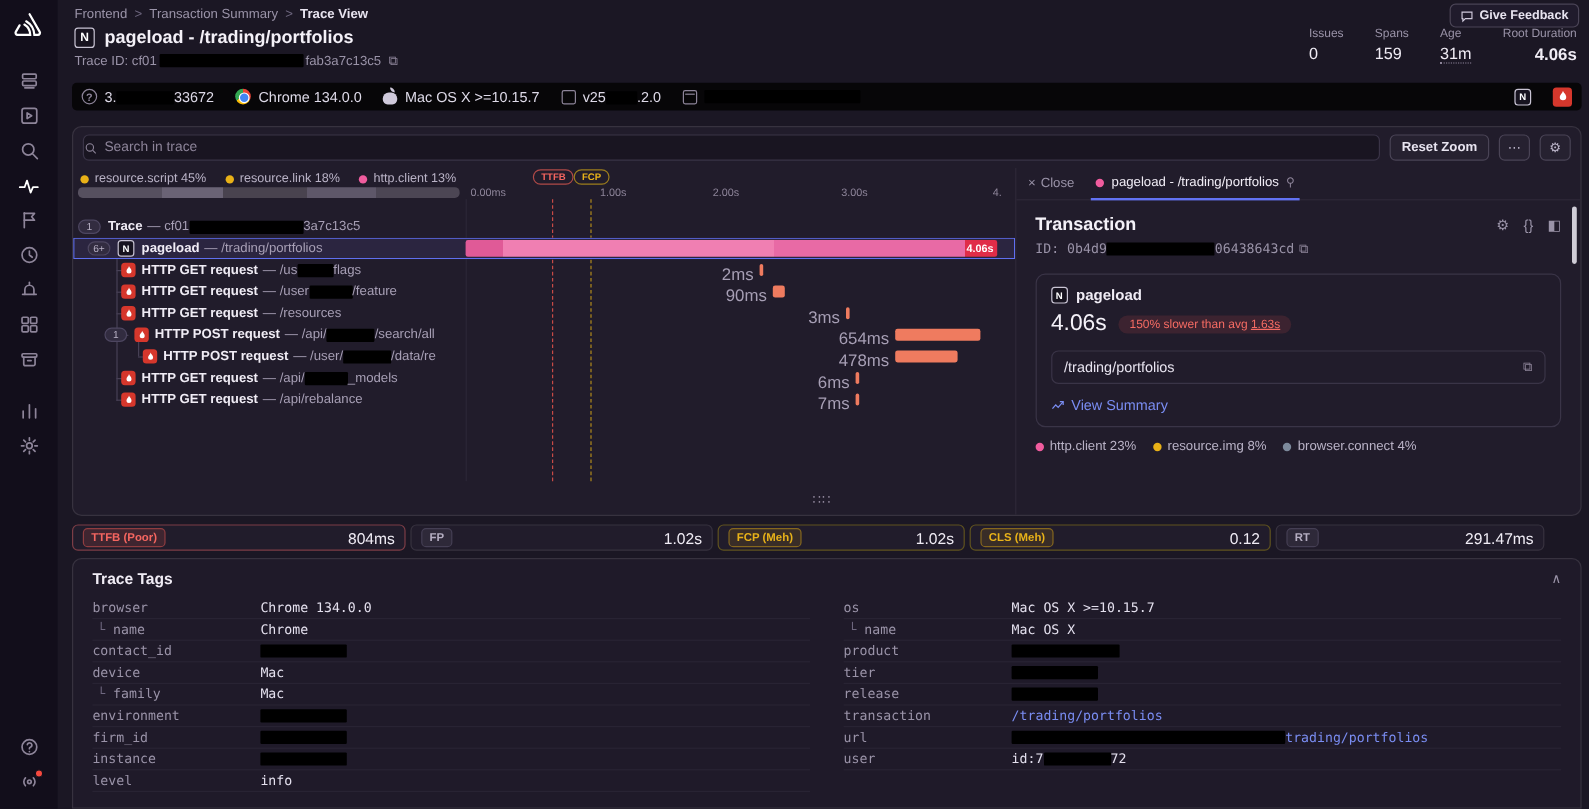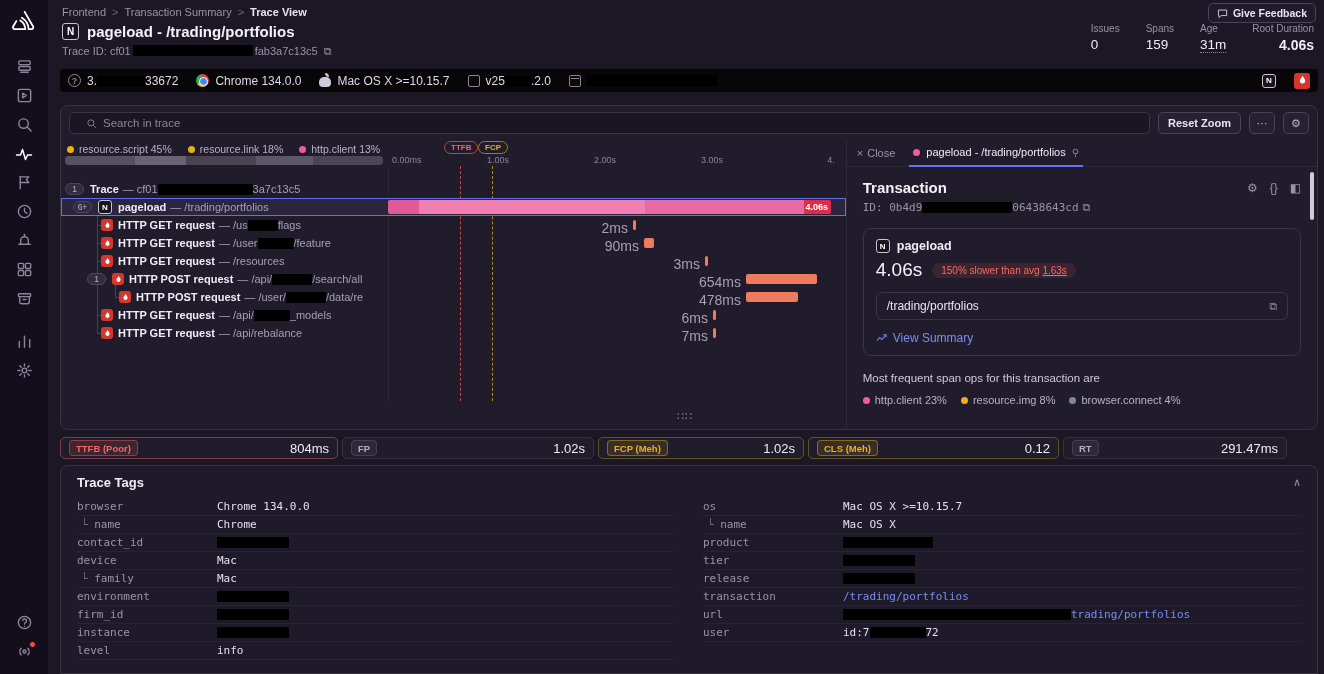--- a/index.html
+++ b/index.html
@@ -48,21 +48,21 @@
   .apple-ic { width:12px; height:13px; position:relative; }
   .apple-ic::before { content:""; position:absolute; left:0; top:3px; width:12px; height:10px; border-radius:5px 5px 4px 4px; background:#cfc9db; }
   .apple-ic::after { content:""; position:absolute; left:6px; top:-1px; width:4px; height:4px; border-radius:0 4px 0 4px; background:#cfc9db; }
   .box-ic, .cal-ic { width:12px; height:12px; border:1.4px solid #8d8499; border-radius:2px; position:relative; }
   .cal-ic::before { content:""; position:absolute; left:1px; top:2px; right:1px; height:1.4px; background:#8d8499; }
   .fire-badge { width:16px; height:16px; border-radius:3px; background:#d6372c; display:inline-flex; align-items:center; justify-content:center; }
 
   
   .panel { position:absolute; left:60px; top:105px; width:1258px; height:325px; background:#211c2b; border:1px solid #37323f; border-radius:8px; display:flex; flex-direction:column; overflow:hidden; }
   .topbar { height:34px; display:flex; align-items:center; gap:8px; padding:0 8px; }
-  .searchbox { flex:1; height:22px; background:#191521; border:1px solid #3a3447; border-radius:5px; display:flex; align-items:center; padding:0 16px; gap:6px; }
+  .searchbox { flex:1; height:22px; background:#191521; border:1px solid #3a3447; border-radius:5px; display:flex; align-items:center; padding:0 0; gap:6px; }
   .searchbox svg { stroke:#8d8499; fill:none; stroke-width:1.5; }
   .searchbox input { flex:1; background:transparent; border:none; outline:none; color:#e8e4f0; font-size:11.5px; font-family:"Liberation Sans",sans-serif; }
   .searchbox input::placeholder { color:#8d8499; }
   .tbtn { height:22px; border:1px solid #4a4456; border-radius:5px; background:#262130; color:#e8e4f0; font-size:11px; font-weight:700; padding:0 9px; display:flex; align-items:center; cursor:pointer; }
   .tbtn.icon { width:26px; justify-content:center; color:#b9b2c6; font-weight:400; }
 
   .pbody { flex:1; display:flex; position:relative; }
   .left { width:786px; position:relative; }
   .legend { position:absolute; left:6px; top:3px; display:flex; gap:16px; align-items:center; }
   .litem { display:flex; align-items:center; gap:5px; font-size:10.5px; color:#b9b2c6; }
@@ -354,21 +354,21 @@
         <div class="minimap"></div>
 
         <span class="pill ttfb" style="left:383px">TTFB</span>
         <span class="pill fcp" style="left:417px">FCP</span>
         <div class="vdash red" style="left:399px"></div>
         <div class="vdash yel" style="left:431px"></div>
         <div class="coldivider"></div>
 
         <div class="ticks">
           <span class="tick first" style="left:331px">0.00ms</span>
-          <span class="tick" style="left:437px">1.00s</span>
+          <span class="tick" style="left:450px">1.00s</span>
           <span class="tick" style="left:544px">2.00s</span>
           <span class="tick" style="left:651px">3.00s</span>
           <span class="tick" style="left:770px">4.</span>
         </div>
 
         <div class="connector" style="left:36px;top:72px;width:1px;height:122px"></div>
         <div class="connector" style="left:36px;top:85px;width:10px;height:1px"></div>
         <div class="connector" style="left:36px;top:103px;width:10px;height:1px"></div>
         <div class="connector" style="left:36px;top:121px;width:10px;height:1px"></div>
         <div class="connector" style="left:36px;top:139px;width:10px;height:1px"></div>
@@ -534,21 +534,20 @@
               <span class="copyicon">⧉</span>
             </div>
             <div class="viewsum">
               <svg width="11" height="11" viewBox="0 0 16 16">
                   <polyline points="1.5 11 5.5 6.5 8.5 9.5 14.5 2.5"></polyline>
                   <path d="M10.5 2.5h4v4"></path>
                 </svg>
               <span>View Summary</span>
             </div>
           </div>
-          <div class="opstext">Most frequent span ops for this transaction are</div>
           <div class="opslegend">
             <span class="litem">
                 <span class="dot pink"></span>
                 <span>http.client 23%</span>
               </span>
             <span class="litem">
                 <span class="dot yellow"></span>
                 <span>resource.img 8%</span>
               </span>
             <span class="litem">

